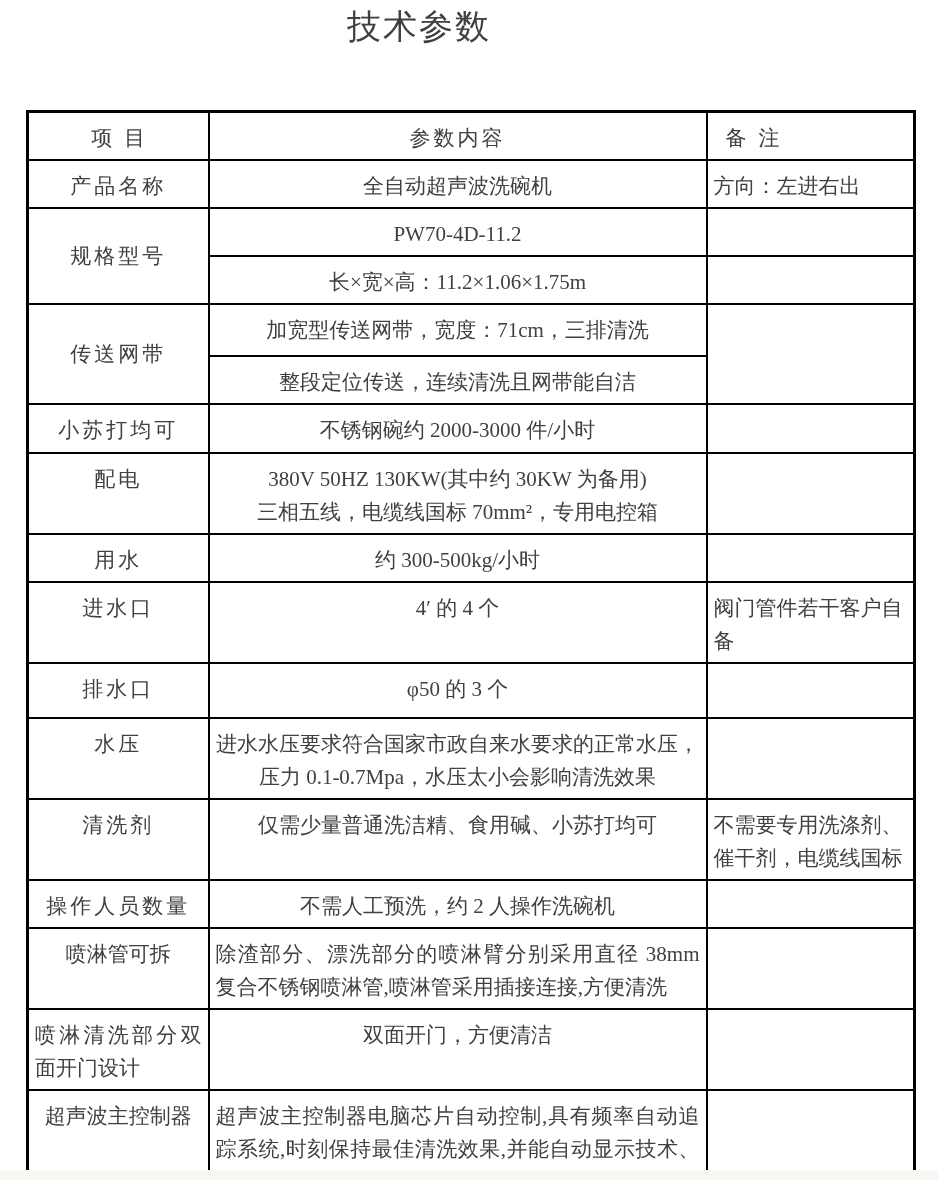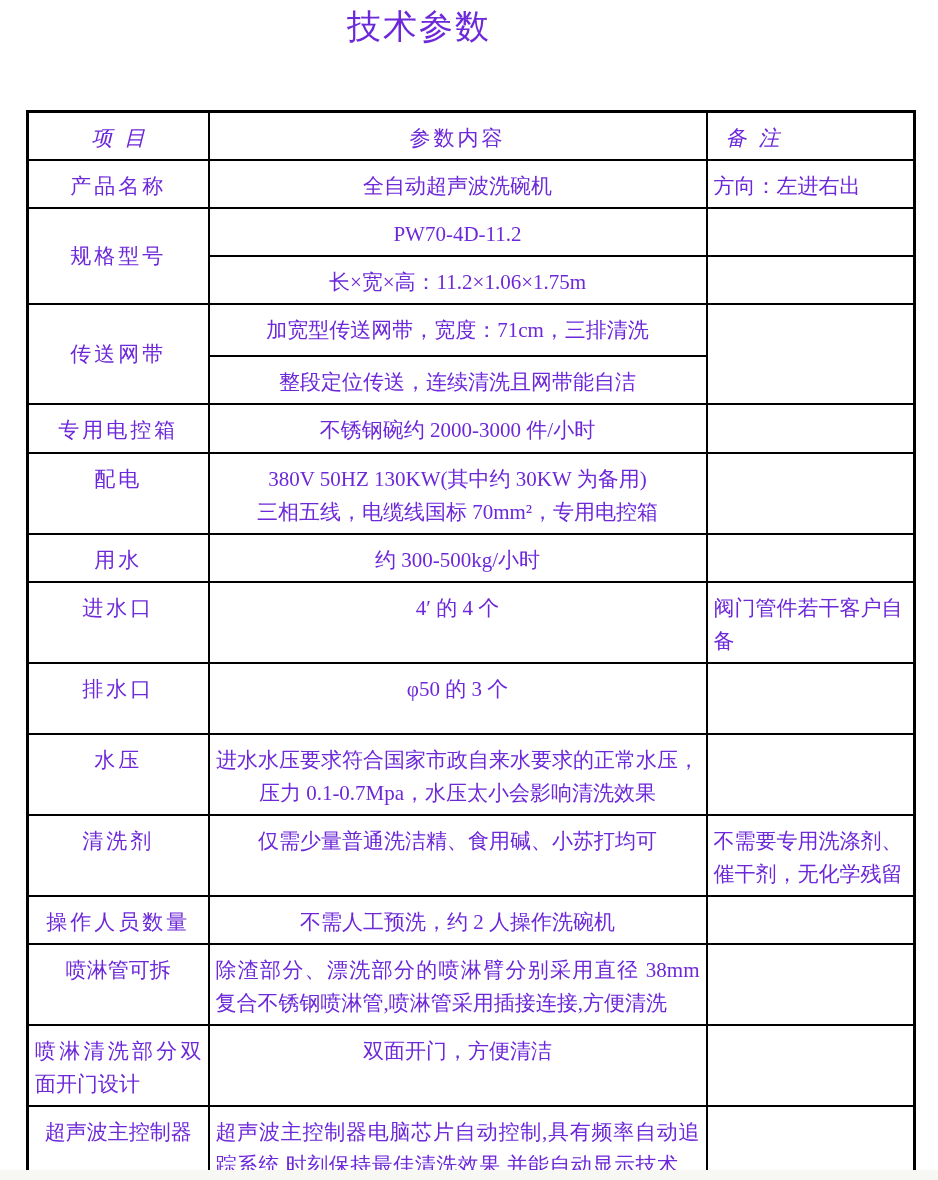--- a/index.html
+++ b/index.html
@@ -1,31 +1,31 @@
 <!DOCTYPE html>
 <html><head>
 <meta charset="utf-8">
 <style>
   html,body{margin:0;padding:0;background:#fff;}
   .page{position:relative;width:938px;height:1180px;background:#ffffff;overflow:hidden;
-        font-family:"Liberation Serif", serif;color:#6d28d9;}
+        font-family:"Liberation Serif", serif;color:#404040;}
   h1.title{margin:0;padding-top:4px;font-size:34px;font-weight:normal;text-align:center;
            letter-spacing:2px;transform:translateX(-50px);}
   table.spec{position:absolute;top:110px;left:26px;width:887px;border-collapse:collapse;
              table-layout:fixed;border:3px solid #000;}
   table.spec td{border:2px solid #000;vertical-align:top;padding:9px 6px 4px 6px;
                 font-size:21px;line-height:33px;overflow:hidden;}
   td.col1{padding-left:8px;padding-right:8px;}
   td.col3{font-size:20px;line-height:32px;padding:9px 16px 4px 8px;text-align:left;}
   .c{text-align:center;}
   .l{text-align:center;}
   .j{text-align:justify;font-family:Liberation Serif, serif;}
   .vm{vertical-align:middle !important;padding-top:0 !important;padding-bottom:0 !important;}
   .ls{letter-spacing:3px;}
-  .spread{letter-spacing:12px;text-indent:12px;font-style:italic;}
+  .spread{letter-spacing:12px;text-indent:12px;}
   .edge-strip{position:absolute;left:0;top:1170px;width:938px;height:10px;background:#f7f7f4;}
 </style>
 </head>
 <body>
 
 <div class="page">
 
   <h1 class="title">技术参数</h1>
 
   <table class="spec">
@@ -61,21 +61,21 @@
     <tr style="height:52px">
       <td class="col1 c ls vm" rowspan="2">传送网带</td>
       <td class="c">加宽型传送网带，宽度：71cm，三排清洗</td>
       <td class="col3" rowspan="2"></td>
     </tr>
     <tr style="height:48px">
       <td class="c">整段定位传送，连续清洗且网带能自洁</td>
     </tr>
 
     <tr style="height:49px">
-      <td class="col1 c ls">专用电控箱</td>
+      <td class="col1 c ls">小苏打均可</td>
       <td class="c">不锈钢碗约 2000-3000 件/小时</td>
       <td class="col3"></td>
     </tr>
 
     <tr style="height:75px">
       <td class="col1 c ls">配电</td>
       <td class="c">
         <div>380V 50HZ 130KW(其中约 30KW 为备用)</div>
         <div>三相五线，电缆线国标 70mm²，专用电控箱</div>
       </td>
@@ -87,38 +87,38 @@
       <td class="c">约 300-500kg/小时</td>
       <td class="col3"></td>
     </tr>
 
     <tr style="height:75px">
       <td class="col1 c ls">进水口</td>
       <td class="c">4′ 的 4 个</td>
       <td class="col3 j">阀门管件若干客户自备</td>
     </tr>
 
-    <tr style="height:71px">
+    <tr style="height:55px">
       <td class="col1 c ls">排水口</td>
       <td class="c">φ50 的 3 个</td>
       <td class="col3"></td>
     </tr>
 
     <tr style="height:75px">
       <td class="col1 c ls">水压</td>
       <td class="c">进水水压要求符合国家市政自来水要求的正常水压，压力 0.1-0.7Mpa，水压太小会影响清洗效果</td>
       <td class="col3"></td>
     </tr>
 
     <tr style="height:76px">
       <td class="col1 c ls">清洗剂</td>
       <td class="c">仅需少量普通洗洁精、食用碱、小苏打均可</td>
       <td class="col3">
         <div>不需要专用洗涤剂、</div>
-        <div>催干剂，无化学残留</div>
+        <div>催干剂，电缆线国标</div>
       </td>
     </tr>
 
     <tr style="height:48px">
       <td class="col1 c ls">操作人员数量</td>
       <td class="c">不需人工预洗，约 2 人操作洗碗机</td>
       <td class="col3"></td>
     </tr>
 
     <tr style="height:75px">

